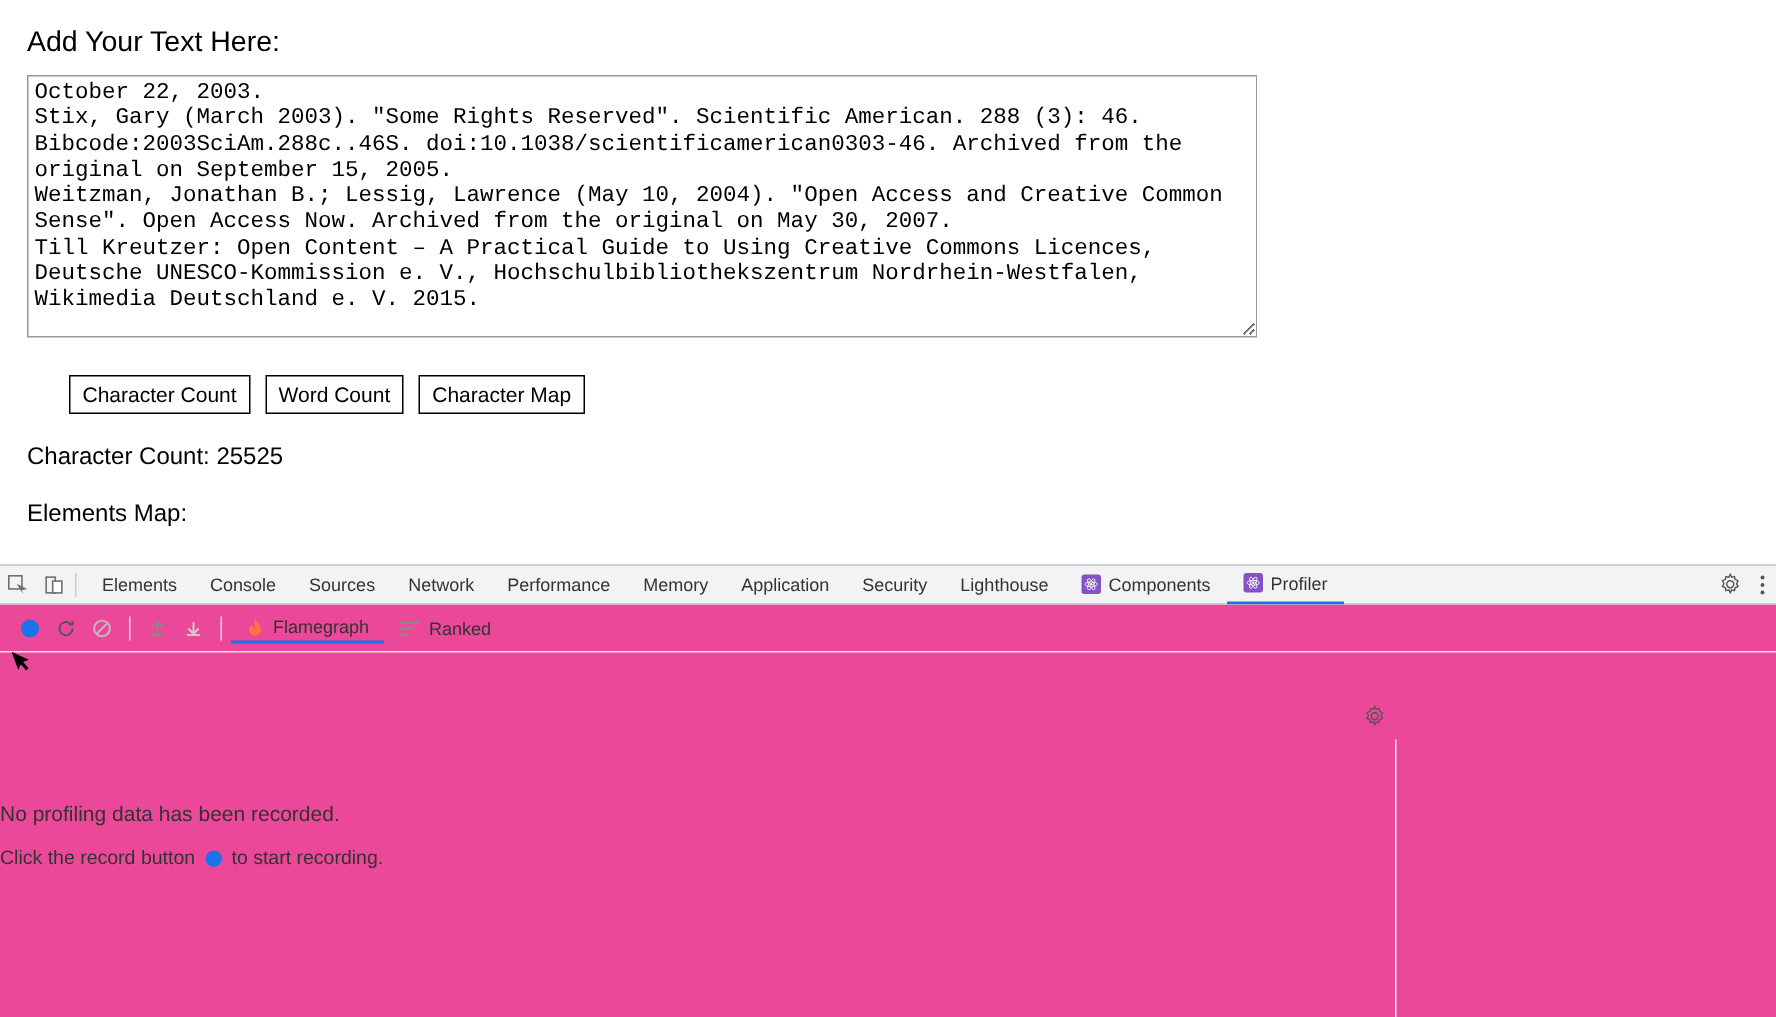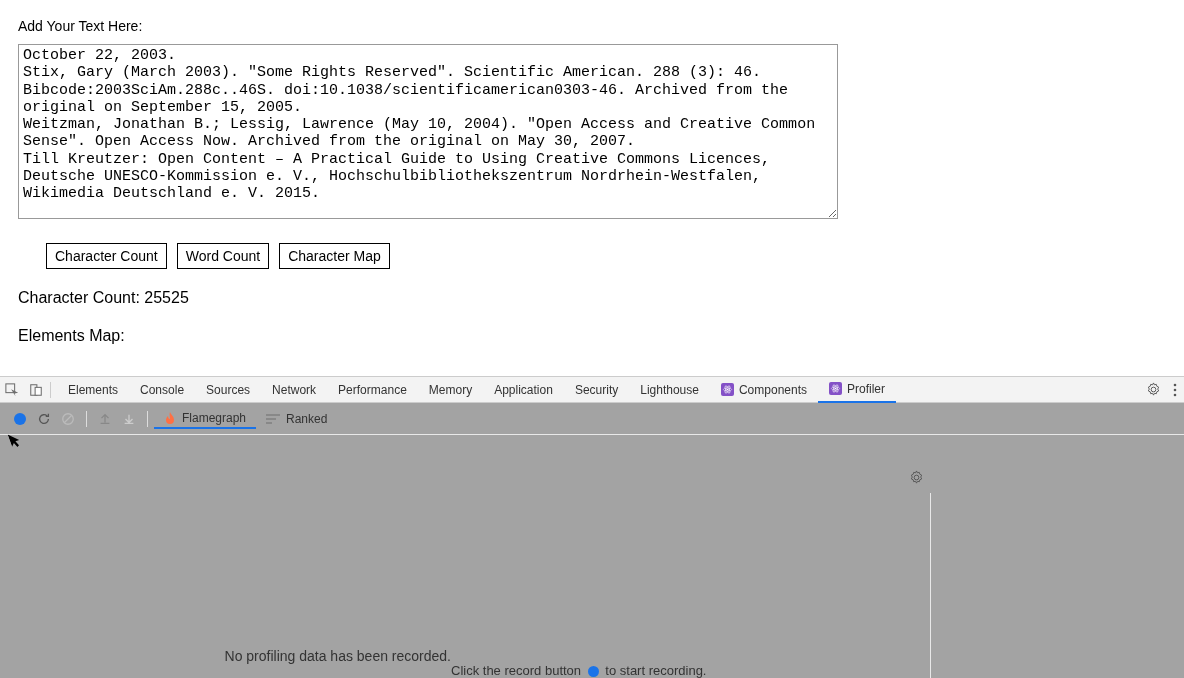--- a/index.html
+++ b/index.html
@@ -12,21 +12,21 @@
       background: #fff;
       width: 1184px;
       height: 678px;
       overflow: hidden;
       position: relative;
     }
     .app-content {
       padding: 18px;
     }
     .heading-label {
-      font-size: 14px;
+      font-size: 19px;
       font-weight: normal;
       margin-bottom: 10px;
     }
     .text-area {
       width: 820px;
       height: 175px;
       font-family: "Courier New", monospace;
       font-size: 15px;
       padding: 2px 4px;
       border: 1px solid #999;
@@ -54,21 +54,21 @@
       margin-top: 20px;
     }
     
     
     .devtools {
       position: absolute;
       bottom: 0;
       left: 0;
       right: 0;
       height: 302px;
-      background: #a3a3a3;
+      background: #ec4899;
       border-top: 1px solid #ccc;
       display: flex;
       flex-direction: column;
       font-family: -apple-system, BlinkMacSystemFont, "Segoe UI", Arial, sans-serif;
     }
     .devtools-tabbar {
       display: flex;
       align-items: center;
       height: 26px;
       border-bottom: 1px solid #ccc;
@@ -185,22 +185,22 @@
       padding: 0 10px;
       height: 20px;
       cursor: pointer;
     }
     .view-tab.active {
       border-bottom: 2px solid #1a73e8;
     }
     .profiler-content {
       flex: 1;
       display: flex;
-      flex-direction: row;
-      align-items: flex-end;
+      flex-direction: column;
+      align-items: flex-start;
       justify-content: center;
       font-size: 13px;
       color: #333;
     }
     .profiler-msg-main {
       font-size: 14px;
       margin-bottom: 14px;
     }
     .profiler-msg-sub {
       font-size: 13px;

